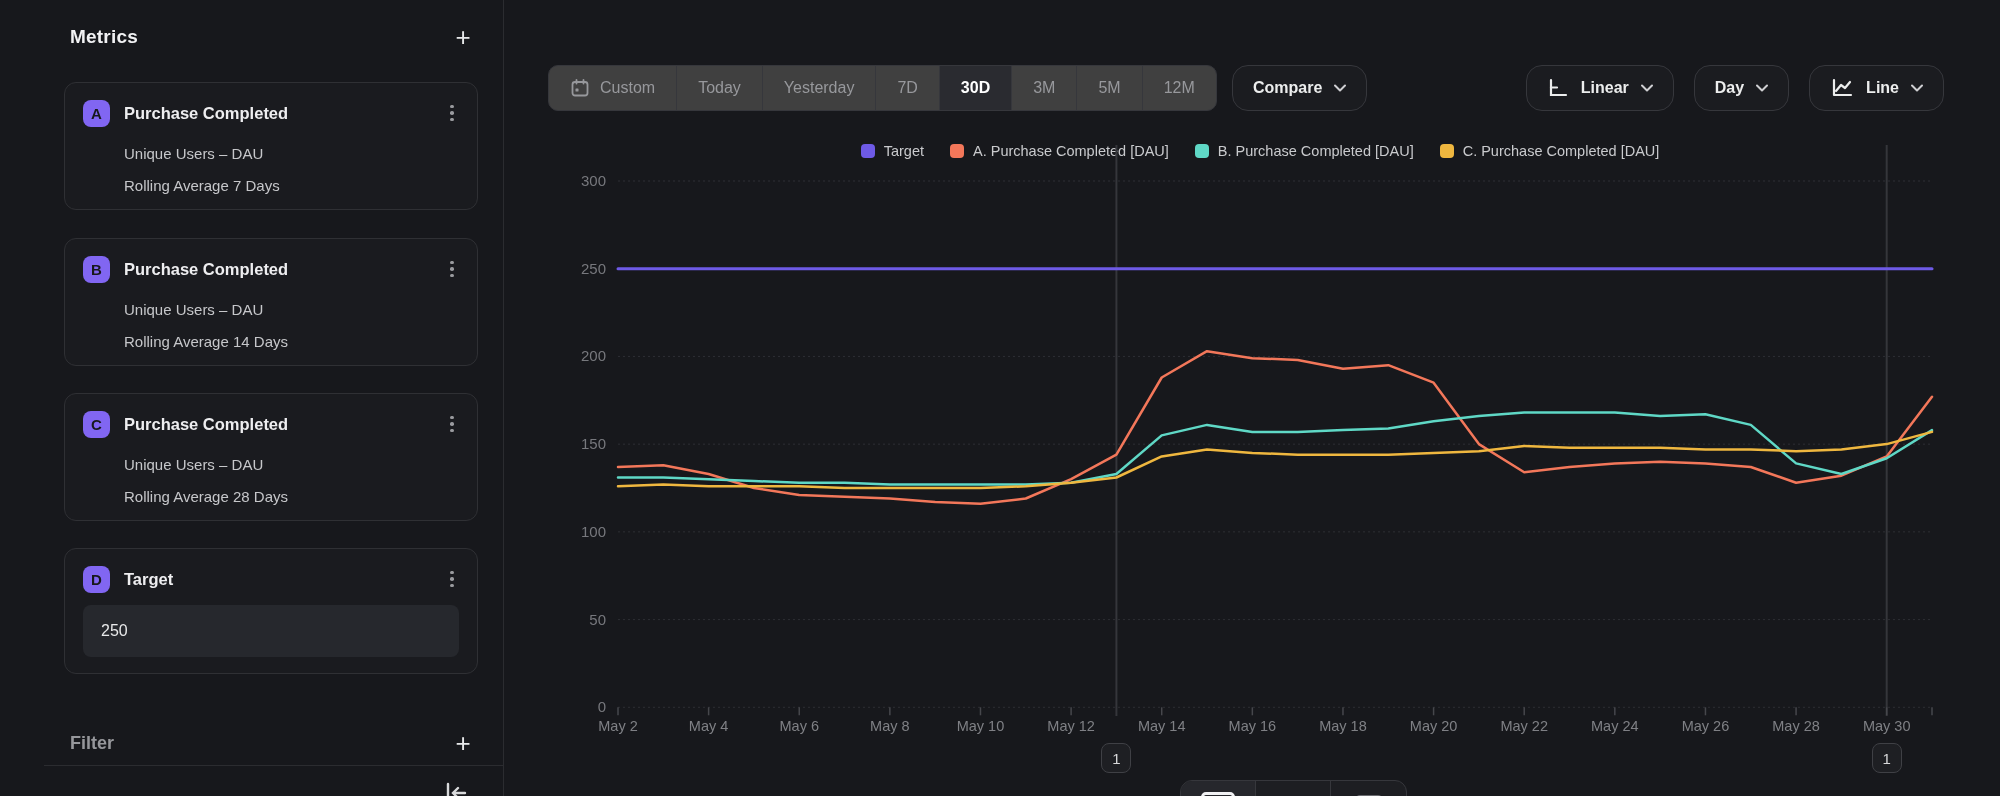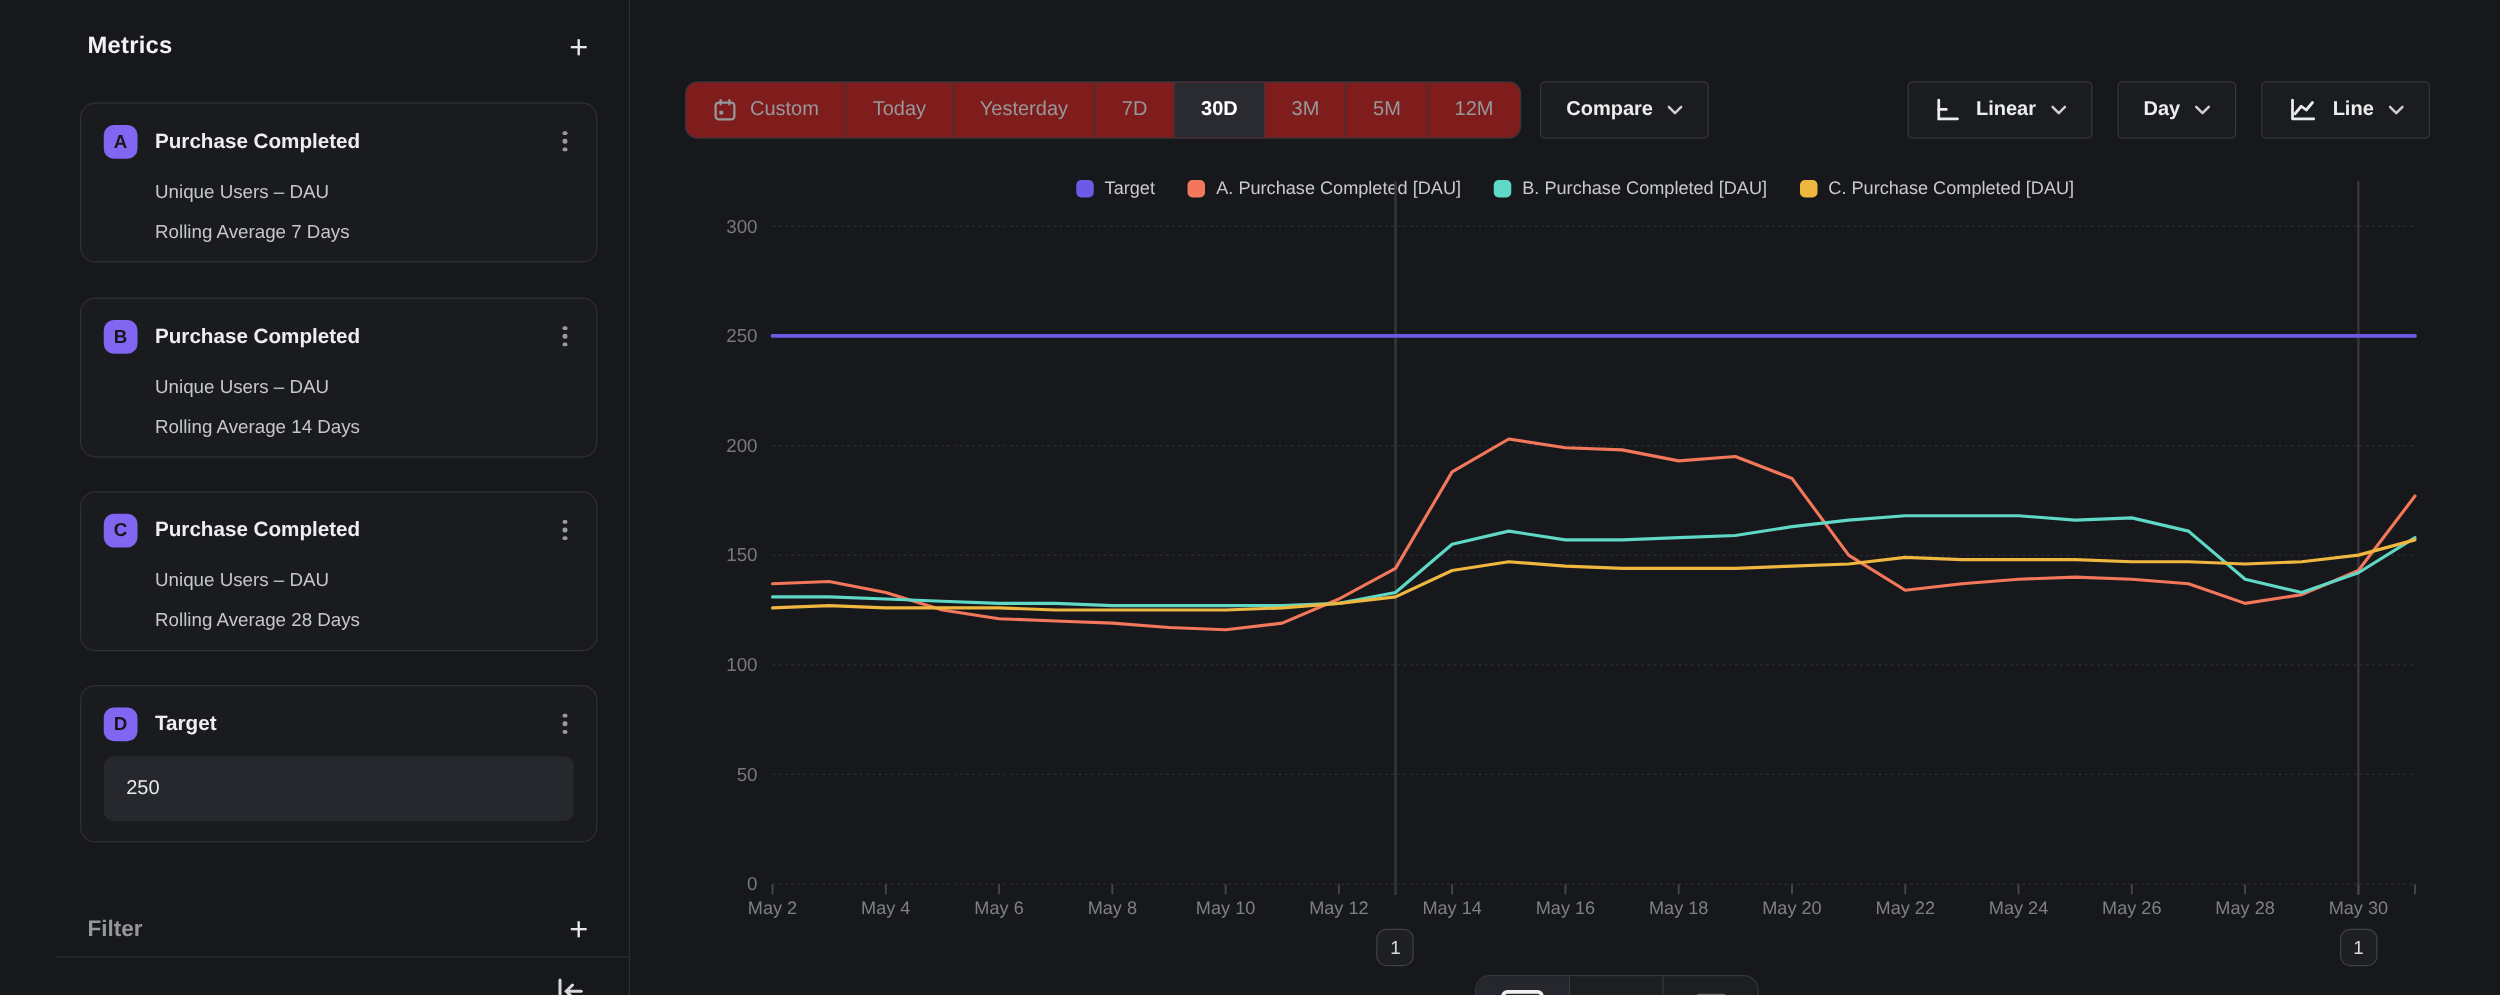--- a/index.html
+++ b/index.html
@@ -24,25 +24,25 @@
   .kebab i { width:3.5px; height:3.5px; border-radius:50%; background:#9a9b9f; }
   .card-sub { position:absolute; left:59px; font-size:15px; color:#c6c7ca; }
   .sub1 { top:62px; } .sub2 { top:94px; }
   .target-card { height:126px; }
   .target-input { position:absolute; left:18px; right:18px; top:56px; height:52px; background:#26282d; border:none; border-radius:8px; color:#e8e9ea; font-size:16px; padding:0 18px; font-family:inherit; }
   .filter-row { position:absolute; left:26px; right:26px; top:728px; height:30px; display:flex; align-items:center; justify-content:space-between; }
   .filter-row .title { font-size:18px; font-weight:700; color:#96979b; }
   .side-divider { position:absolute; left:0; right:0; top:765px; height:1px; background:#2b2c30; }
   .collapse-btn { position:absolute; left:398px; top:780px; width:30px; height:30px; color:#d9dadc; cursor:pointer; }
   
-  .seg-control { position:absolute; left:548px; top:65px; height:46px; display:flex; border:1px solid #36373c; border-radius:10px; overflow:hidden; background:#7f1d1d; }
+  .seg-control { position:absolute; left:548px; top:65px; height:46px; display:flex; border:1px solid #36373c; border-radius:10px; overflow:hidden; background:#404040; }
   .seg-item { display:flex; align-items:center; justify-content:center; gap:10px; padding:0 21px; font-size:16px; color:#97989c; border-right:1px solid #36373c; cursor:pointer; white-space:nowrap; }
   .seg-item:last-child { border-right:none; }
   .seg-item.active { background:#2a2b30; color:#ffffff; font-weight:700; }
-  .tb-btn { position:absolute; top:65px; height:46px; display:flex; align-items:center; gap:12px; padding:0 20px; border:1px solid #36373c; border-radius:4px; background:#1b1c20; font-size:16px; font-weight:700; color:#eceded; cursor:pointer; white-space:nowrap; }
+  .tb-btn { position:absolute; top:65px; height:46px; display:flex; align-items:center; gap:12px; padding:0 20px; border:1px solid #36373c; border-radius:16px; background:#1b1c20; font-size:16px; font-weight:700; color:#eceded; cursor:pointer; white-space:nowrap; }
   .chev { display:inline-block; }
   .right-group { position:absolute; right:56px; top:65px; height:46px; display:flex; gap:20px; }
   .right-group .tb-btn { position:static; }
   
   .chart-wrap { position:absolute; left:560px; top:135px; width:1400px; height:660px; }
   .legend { position:absolute; left:0; right:0; top:8px; display:flex; justify-content:center; gap:26px; }
   .legend-item { display:flex; align-items:center; gap:9px; font-size:14.5px; color:#c9cacd; cursor:pointer; }
   .legend-item .swatch { width:14px; height:14px; border-radius:4px; }
   .chart-svg { position:absolute; left:0; top:0; }
   .ann-badge { position:absolute; width:30px; height:30px; border:1px solid #3f4045; border-radius:8px; background:#1e1f23; color:#d6d7d9; font-size:15px; display:flex; align-items:center; justify-content:center; cursor:pointer; }

